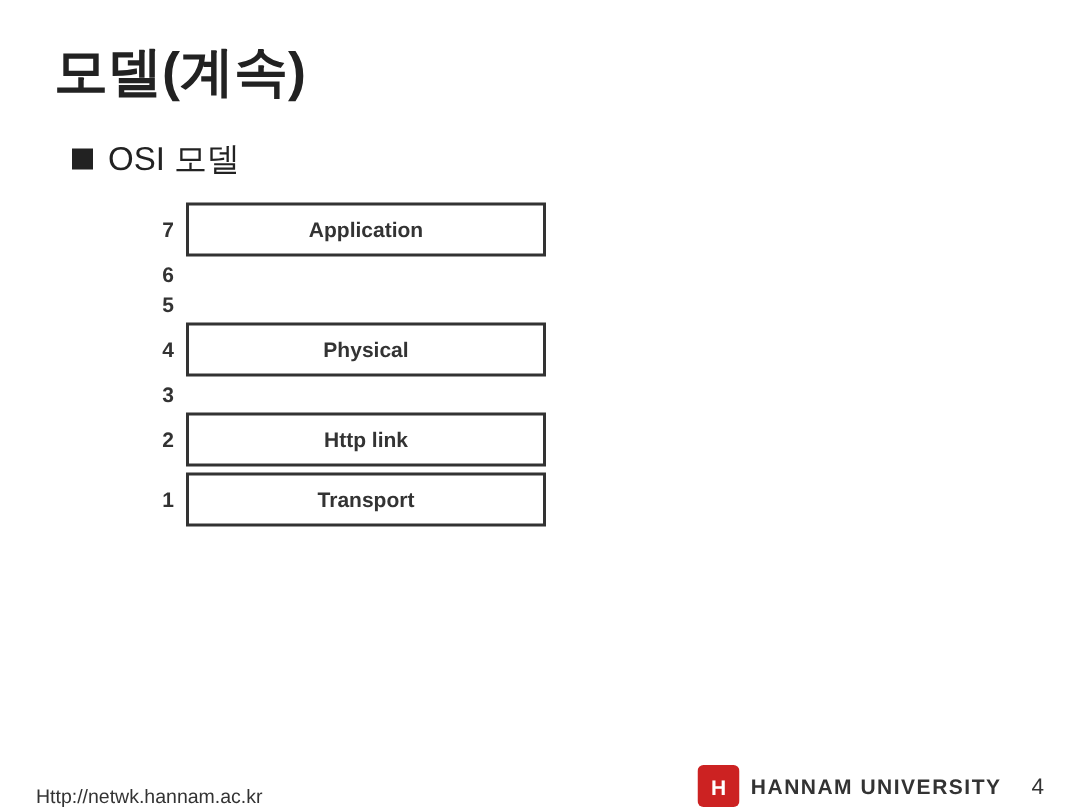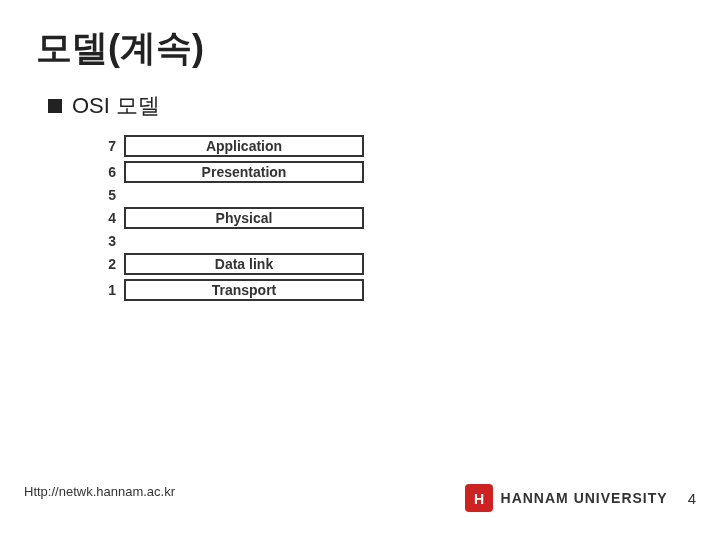--- a/index.html
+++ b/index.html
@@ -68,38 +68,38 @@
       width: 20px;
       text-align: right;
       font-size: 14px;
       font-weight: bold;
       color: #333;
       flex-shrink: 0;
     }
 
     .layer-box {
       width: 240px;
-      height: 22px;
+      height: 36px;
       border: 2px solid #333;
       display: flex;
       align-items: center;
       justify-content: center;
       font-size: 14px;
       font-weight: bold;
       color: #333;
       background: #fff;
     }
 
     .footer {
       position: absolute;
-      bottom: 28px;
+      bottom: 2px;
       left: 0;
       right: 0;
       display: flex;
-      align-items: flex-start;
+      align-items: flex-end;
       justify-content: space-between;
       padding: 0 24px;
     }
 
     .footer-url {
       font-size: 13px;
       color: #333;
     }
 
     .footer-right {
@@ -138,35 +138,34 @@
     <span class="bullet-text">OSI 모델</span>
   </div>
 
   <div class="osi-table" id="osi-table">
   <div class="osi-row">
         <div class="layer-num">7</div>
         <div class="layer-box">Application</div>
       </div>
       <div class="osi-row">
         <div class="layer-num">6</div>
-        <div class="layer-box">Presentation</div>
       </div>
       <div class="osi-row">
         <div class="layer-num">5</div>
       </div>
       <div class="osi-row">
         <div class="layer-num">4</div>
         <div class="layer-box">Physical</div>
       </div>
       <div class="osi-row">
         <div class="layer-num">3</div>
       </div>
       <div class="osi-row">
         <div class="layer-num">2</div>
-        <div class="layer-box">Data link</div>
+        <div class="layer-box">Http link</div>
       </div>
       <div class="osi-row">
         <div class="layer-num">1</div>
         <div class="layer-box">Transport</div>
       </div>
     </div>
 
   <div class="footer">
     <span class="footer-url">Http://netwk.hannam.ac.kr</span>
     <div class="footer-right">

